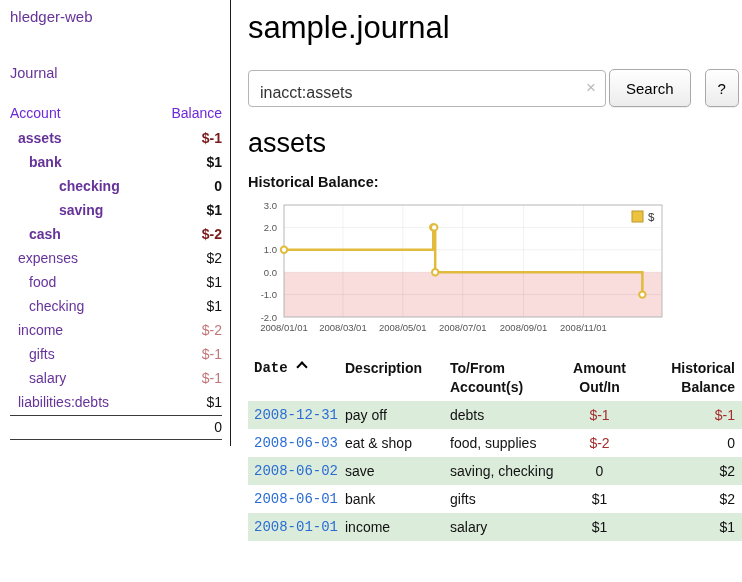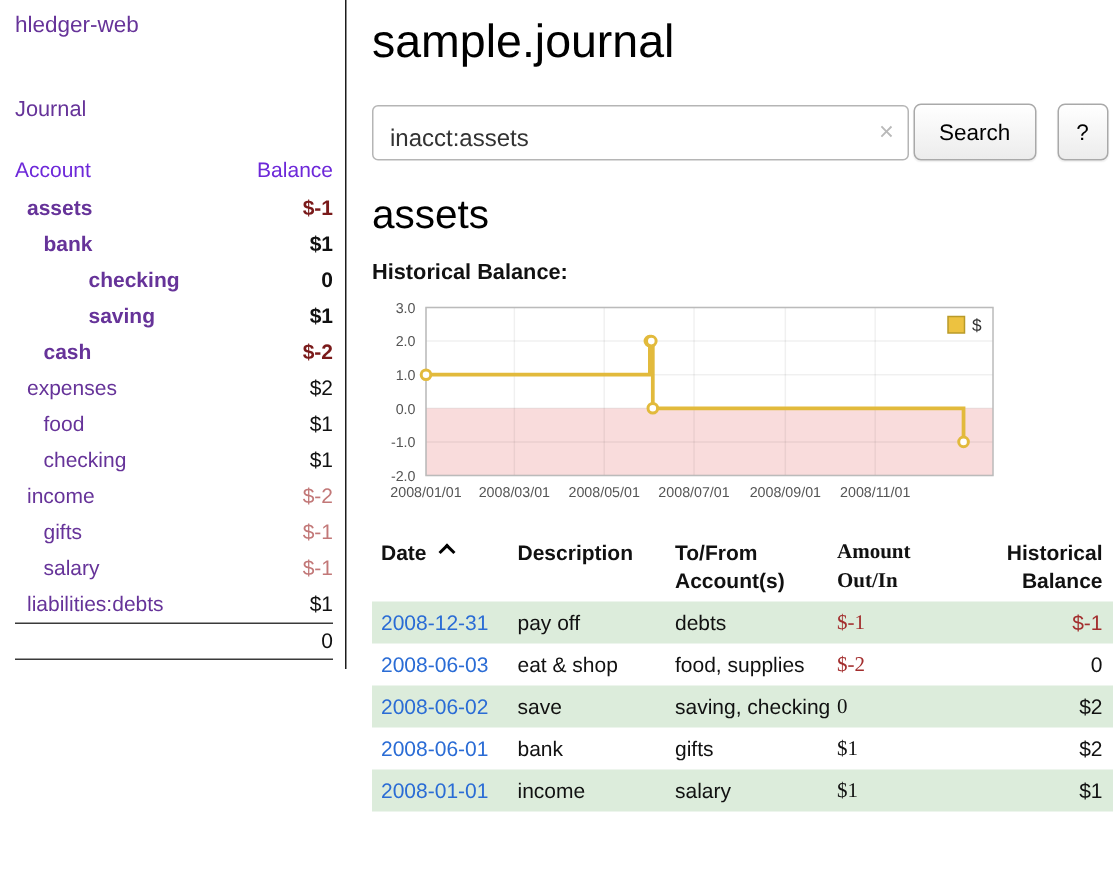--- a/index.html
+++ b/index.html
@@ -55,23 +55,23 @@
   #chart-svg text { font-size:9.5px; fill:#555; font-family:"Liberation Sans","DejaVu Sans",sans-serif; }
   #chart-svg text.legend-text { font-size:11.5px; fill:#333; }
 
   
   .register { margin-top:20px; width:494px; }
   .reg-grid { display:grid; grid-template-columns:97px 105px 108px 87px 97px; }
   .reg-header { font-weight:bold; padding-bottom:4px; }
   .cell { font-size:14px; line-height:19px; }
   .reg-header .cell { padding-top:2px; }
   .reg-row .cell { padding:5px 0 4px; }
-  .c-date { padding-left:6px !important; }
+  .c-date { padding-left:6px !important;font-family:Liberation Mono, monospace; }
   .c-acct { padding-right:14px; }
-  .c-amt  { text-align:left; padding-right:4px !important;font-family:Liberation Serif, serif; }
+  .c-amt  { text-align:center; padding-right:4px !important; }
   .c-bal  { text-align:right; padding-right:7px !important; }
   .stripe { background:var(--row-stripe,#dcecdb); }
   .neg { color:var(--table-neg,#a32e2e); }
   .date-link { color:var(--date-link,#2a6cd5); text-decoration:none; }
   .sort-caret {
     display:inline-block; width:8px; height:8px;
     border-left:2.5px solid #000; border-top:2.5px solid #000;
     transform:rotate(45deg); margin-left:10px; vertical-align:1px;
   }
 </style>

